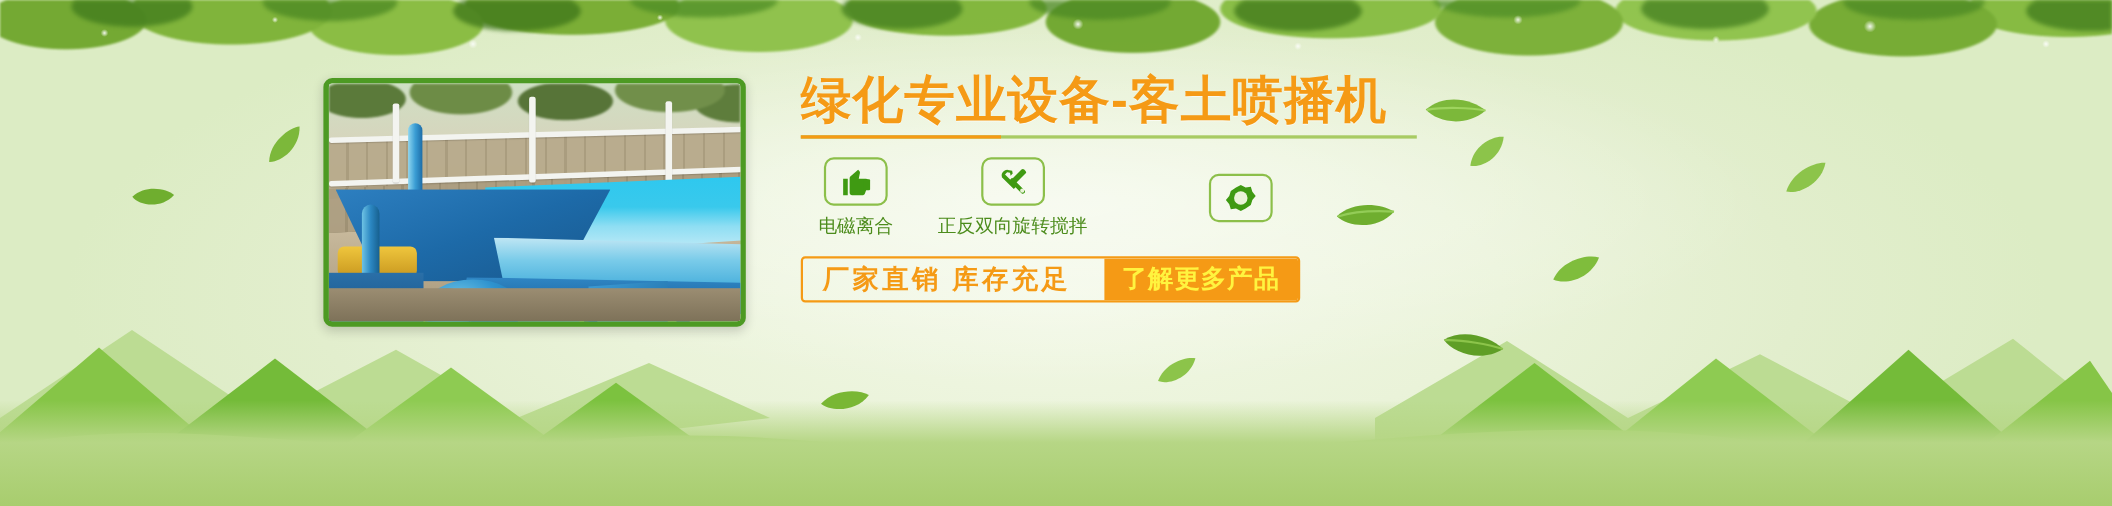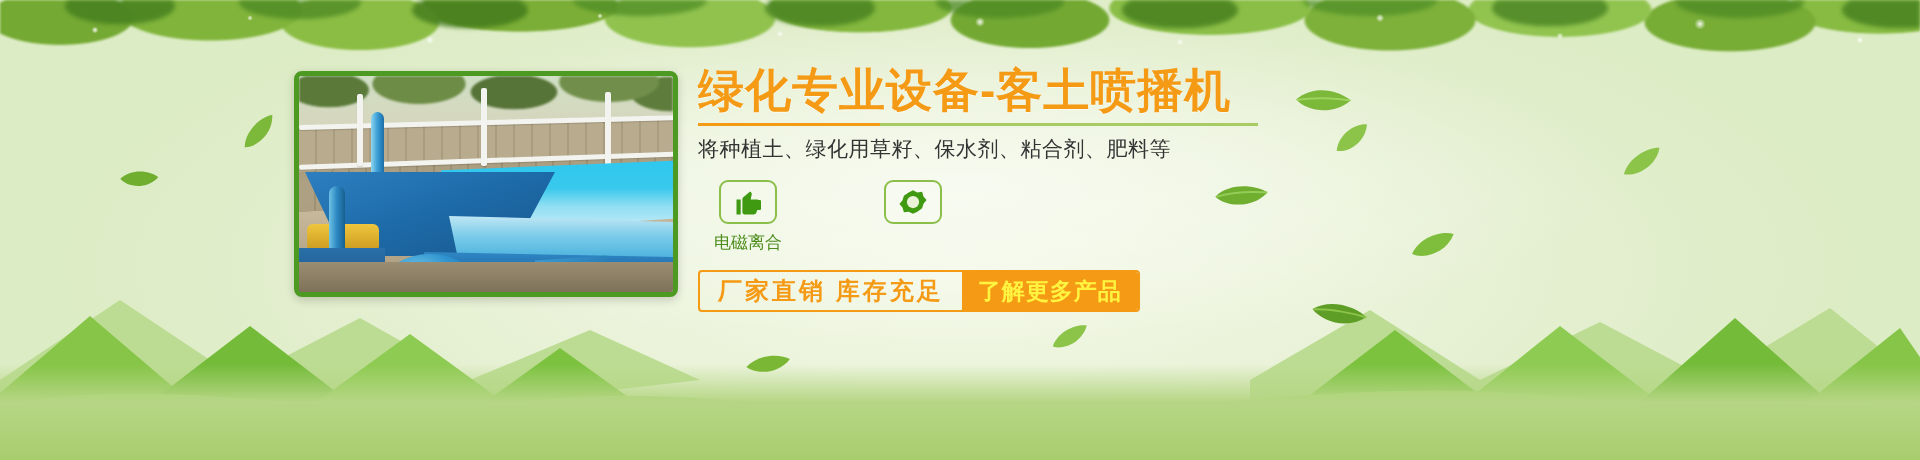--- a/index.html
+++ b/index.html
@@ -148,48 +148,48 @@
   .m-yellow{ left:8px; top:148px; width:72px; height:28px; border-radius:6px;
     background:linear-gradient(to bottom,#efc63d,#c9981f); }
   .m-dark{ left:0px; top:172px; width:86px; height:56px;
     background:linear-gradient(to bottom,#2a6fa8,#164f7f); }
   
   .m-leg{ position:absolute; width:12px; height:26px; background:#14537f; }
   .ph-ground{ position:absolute; left:0; bottom:0; width:100%; height:30px;
     background:linear-gradient(to bottom,#9b8d72,#7e7259); }
 
   
-  .content{ position:absolute; left:698px; top:66px; width:700px; }
+  .content{ position:absolute; left:728px; top:66px; width:700px; }
 
   .headline{
     font-size:46px; font-weight:bold; color:#f59a15; line-height:1.06;
     letter-spacing:1px; white-space:nowrap;
     text-shadow:0 1px 0 rgba(255,255,255,.6);
   }
   .rule{ position:relative; margin-top:8px; width:560px; height:3px; background:#a8cb63; }
   .rule::before{ content:""; position:absolute; left:0; top:0; width:182px; height:3px; background:#f59a15; }
 
   .desc{ margin-top:9px; font-size:21px; color:#333; line-height:1.35; letter-spacing:.5px; }
 
   
-  .features{ display:flex; margin-top:17px; }
+  .features{ display:flex; margin-top:17px;align-items:center; }
   .feature{ text-align:center; }
   .feat-box{
     width:58px; height:44px; margin:0 auto;
     border:2px solid #8cbf4a; border-radius:9px;
     display:flex; align-items:center; justify-content:center;
     background:rgba(255,255,255,.10);
   }
   .feat-box svg{ display:block; }
   .feat-label{ margin-top:7px; font-size:17px; color:#4c8c1c; white-space:nowrap; }
 
   
   .cta{
     margin-top:16px; display:inline-flex; align-items:stretch;
-    border:2px solid #f59a15; border-radius:4px; overflow:hidden; background:transparent;
+    border:2px solid #f59a15; border-radius:4px; overflow:hidden; background:transparent;gap:12px;
   }
   .cta-text{
     display:flex; align-items:center; padding:0 18px; height:38px;
     font-size:24px; font-weight:bold; color:#f59a15; letter-spacing:3px; white-space:nowrap;
   }
   .cta-btn{
     display:flex; align-items:center; padding:0 16px; height:38px;
     background:#f59a15; color:#fff43f; font-size:23px; font-weight:bold;
     letter-spacing:1px; white-space:nowrap; cursor:pointer;
   }
@@ -262,37 +262,49 @@
       <div class="ph-ground"></div>
     </div>
   </div>
 
   <div class="content">
 
     <div class="headline">绿化专业设备-客土喷播机</div>
 
     <div class="rule"></div>
 
-    <div class="desc">将种植土、绿化用草籽、保水剂、粘合剂、肥料等</div>
 
     
     <div class="features">
 
       <div class="feature" style="width:100px;">
         <div class="feat-box">
           <span>
             <svg width="30" height="28" viewBox="0 0 30 28" fill="#3f9a12">
               <path d="M10.2 26.5h10.5c1.3 0 2.3-.7 2.7-1.9l2.9-8.1c.1-.3.2-.6.2-.9v-2c0-1.2-1-2.2-2.2-2.2h-6.6l1-4.8c0-.2.1-.4.1-.6 0-.6-.2-1.1-.6-1.5l-1.1-1.1L10 9.5c-.4.4-.6.9-.6 1.5v13.3c0 1.2 1 2.2 2.2 2.2h-1.4zM3.5 11.6h4.2v14.9H3.5z"></path>
               <rect x="22" y="12" width="6" height="10" rx="1"></rect>
             </svg>
           </span>
         </div>
         <div class="feat-label">电磁离合</div>
       </div>
 
+      <div class="feature" style="width:185px;">
+        <div class="feat-box">
+          <span>
+            <svg width="30" height="28" viewBox="0 0 32 32" fill="#3f9a12">
+              <path d="M11.8 4.2a5.8 5.8 0 0 0-7.4 7.2l-.1.1 12.4 12.4 3.1-3.1L7.6 8.6l2.2-2.2 3 .6.6 3 2.2-2.2-.6-3-3-.6z" transform="translate(0,0)"></path>
+              <path d="M27.8 25.1 14.9 12.2l-3.1 3.1 12.9 12.9a2.2 2.2 0 0 0 3.1-3.1z"></path>
+              <path d="M27.5 3.6a2 2 0 0 0-2.8 0L13.3 15a2 2 0 0 0 0 2.8l1.4 1.4a2 2 0 0 0 2.8 0L28.9 7.8a2 2 0 0 0 0-2.8z"></path>
+              <circle cx="25.5" cy="25.5" r="2.2" fill="#eaf3d8"></circle>
+            </svg>
+          </span>
+        </div>
+        <div class="feat-label">正反双向旋转搅拌</div>
+      </div>
 
       <div class="feature" style="width:230px;">
         <div class="feat-box">
           <span>
             <svg width="30" height="28" viewBox="0 0 32 32" fill="#3f9a12">
               <path d="M16 2.5 21 5l5.4-.6 1.6 5.2 3.5 4.2-3.5 4.2-1.6 5.2L21 27l-5 2.5L11 27l-5.4.6L4 22.4.5 18.2 4 14l1.6-5.2L11 5z"></path>
               <circle cx="16" cy="16" r="7" fill="#eaf3d8"></circle>
             </svg>
           </span>
         </div>

